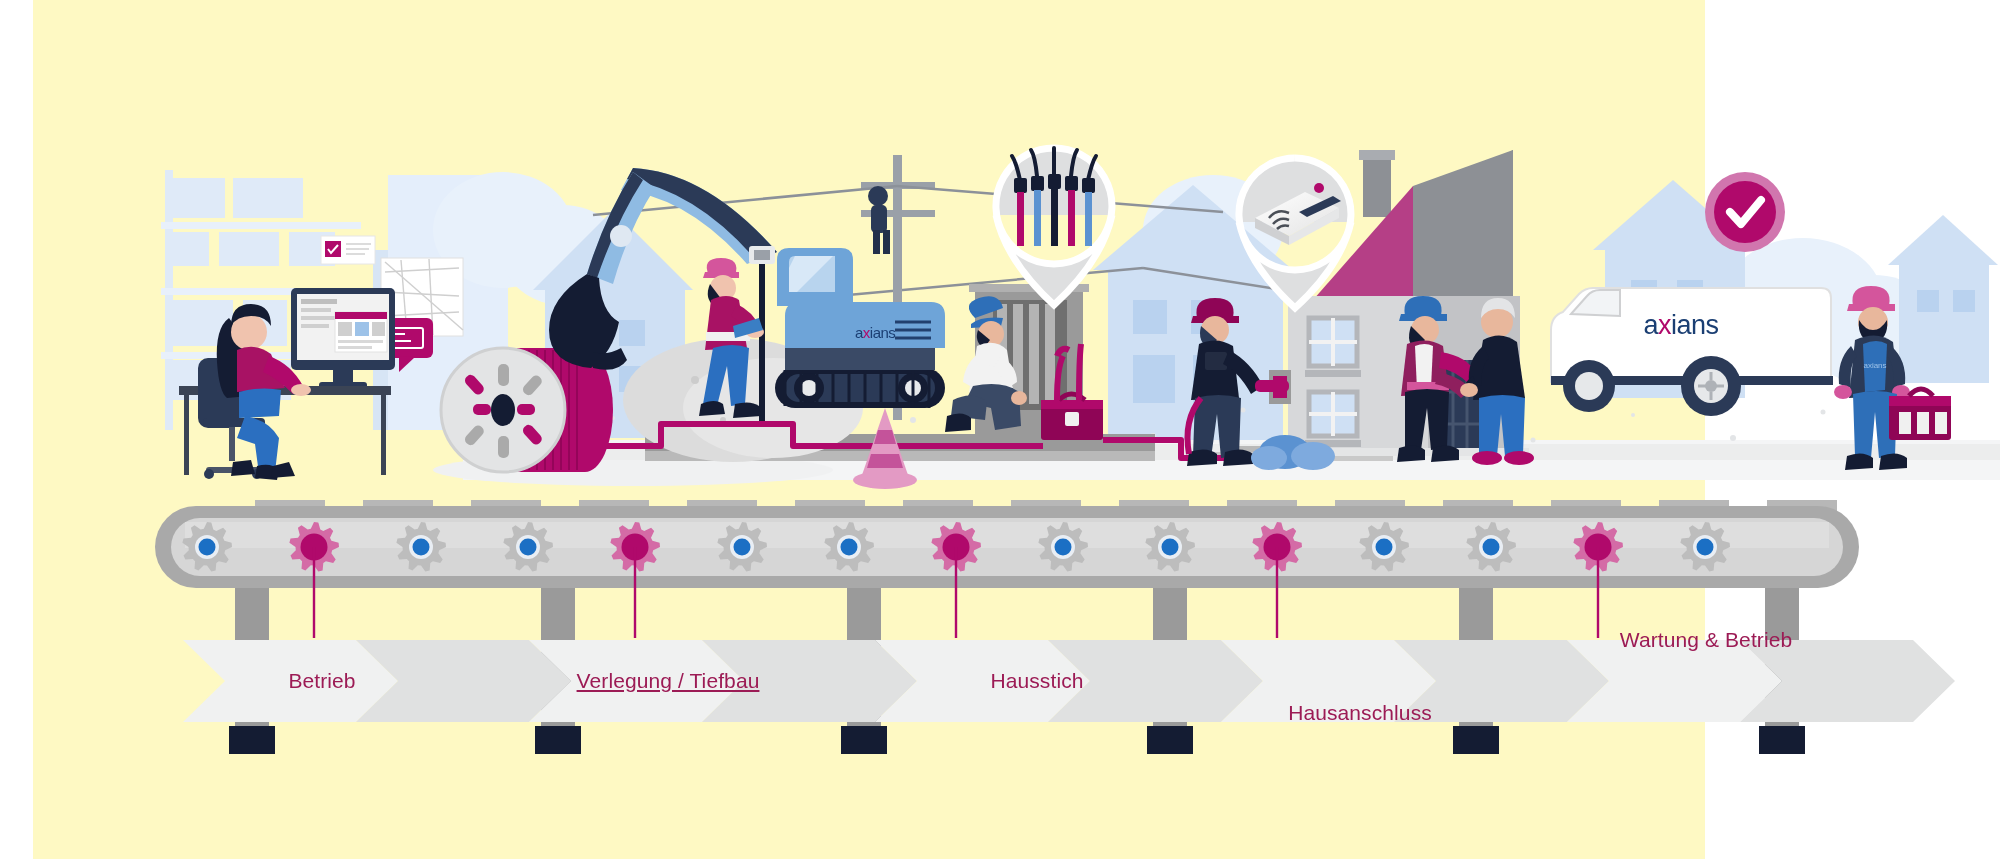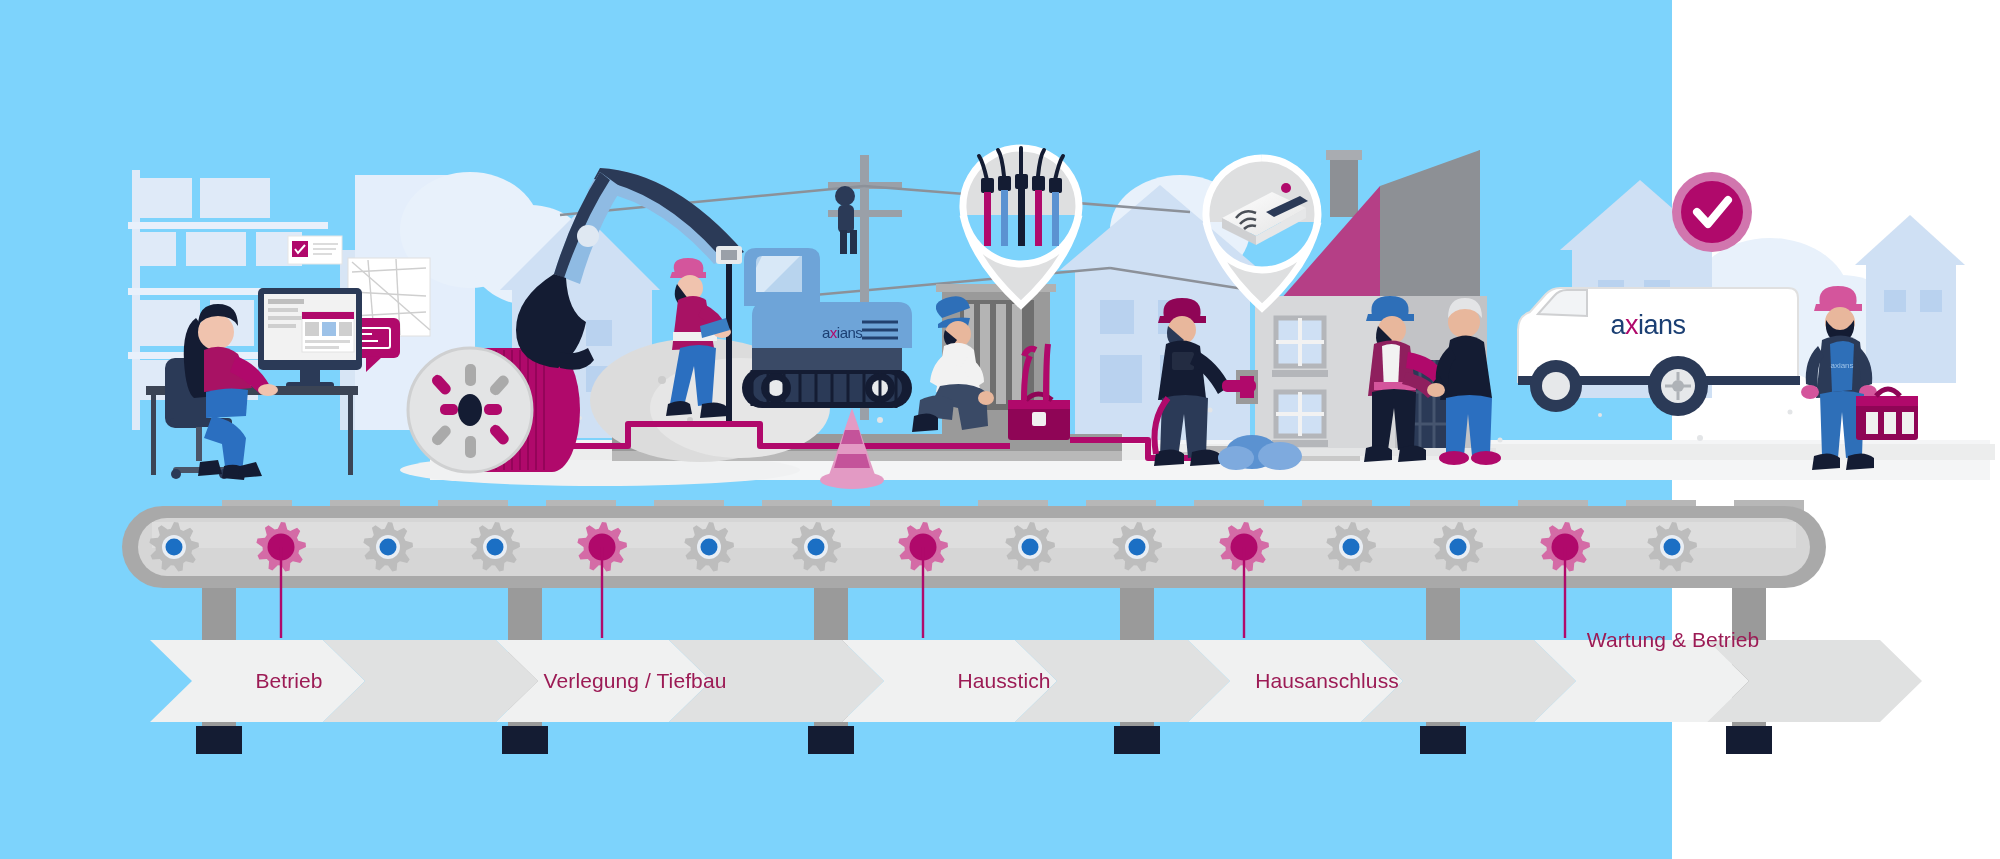--- a/index.html
+++ b/index.html
@@ -2,21 +2,21 @@
 <html><head>
 <meta charset="utf-8">
 <title>Axians Glasfaser Prozess</title>
 <style>
   html,body{margin:0;padding:0;}
   body{
     width:2000px;height:859px;overflow:hidden;
     background:#ffffff;
     font-family:"Liberation Sans","DejaVu Sans",sans-serif;
   }
-  #stage{position:relative;width:1672px;height:859px;background:#7dd3fc;}
+  #stage{position:relative;width:1672px;height:859px;background:#fef9c3;margin-left:33px;}
   #stage svg.layer{position:absolute;left:0;top:0;width:2000px;height:859px;}
   .phase-label{
     position:absolute;
     font-size:21px;
     color:#9c1b55;
     white-space:nowrap;
     letter-spacing:.1px;
     transform:translate(-50%,-50%);
     font-family:"Liberation Sans","DejaVu Sans",sans-serif;
   }
@@ -699,19 +699,19 @@
         <path d="M1015,640 L1188,640 L1230,681 L1188,722 L1015,722 L1057,681 Z" fill="#e0e1e1"></path>
         <path d="M1188,640 L1361,640 L1403,681 L1361,722 L1188,722 L1230,681 Z" fill="#f0f1f1"></path>
         <path d="M1361,640 L1534,640 L1576,681 L1534,722 L1361,722 L1403,681 Z" fill="#e0e1e1"></path>
         <path d="M1534,640 L1707,640 L1749,681 L1707,722 L1534,722 L1576,681 Z" fill="#f0f1f1"></path>
         <path d="M1707,640 L1880,640 L1922,681 L1880,722 L1707,722 L1749,681 Z" fill="#e0e1e1"></path>
       </g>
   </svg>
 
   <div id="labels">
       <div class="phase-label" style="left: 289px; top: 681px;">Betrieb</div>
-      <div class="phase-label" style="left: 635px; top: 681px;">Verlegung / Tiefbau</div>
+      <div class="phase-label" style="left: 635px; top: 681px; text-decoration: underline;">Verlegung / Tiefbau</div>
       <div class="phase-label" style="left: 1004px; top: 681px;">Hausstich</div>
-      <div class="phase-label" style="left: 1327px; top: 681px;">Hausanschluss</div>
+      <div class="phase-label" style="left: 1327px; top: 713px;">Hausanschluss</div>
       <div class="phase-label" style="left: 1673px; top: 640px;">Wartung &amp; Betrieb</div>
     </div>
 
 </div>
 
 </body></html>

